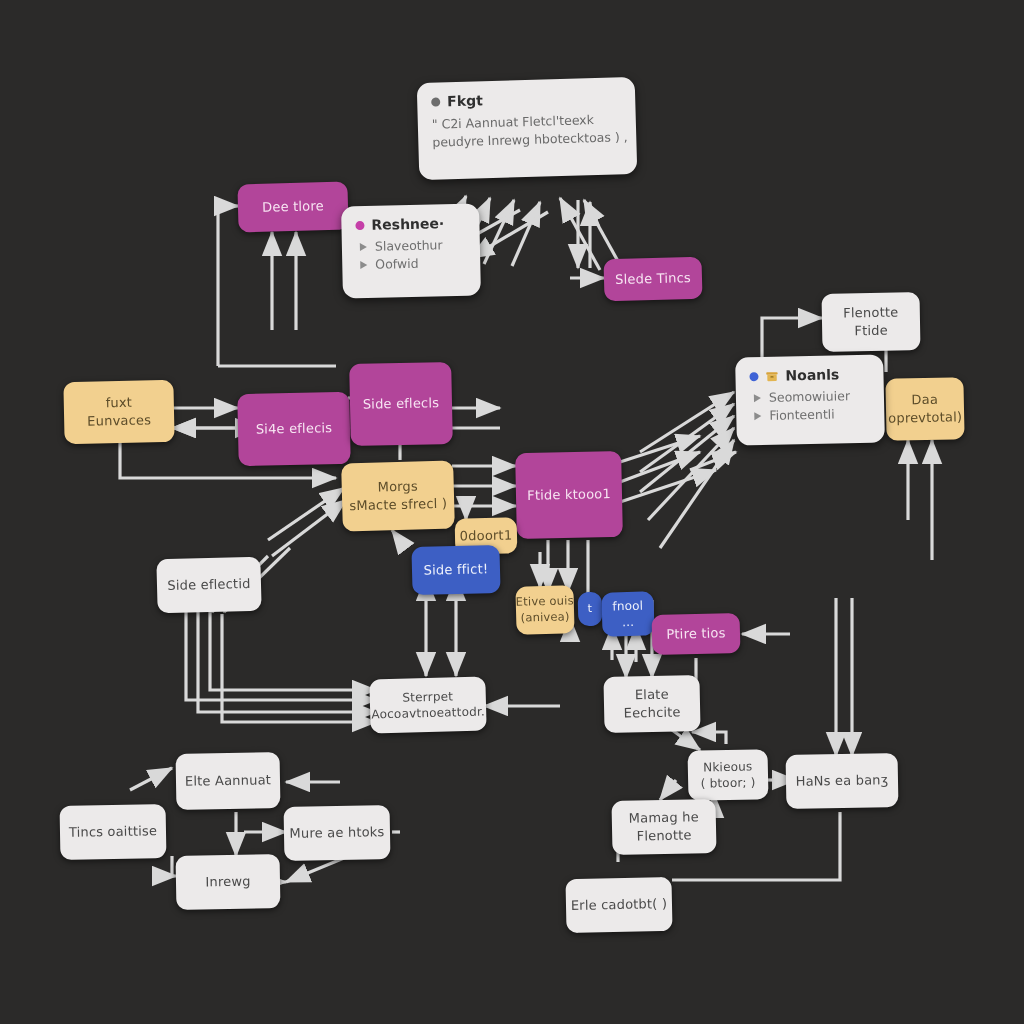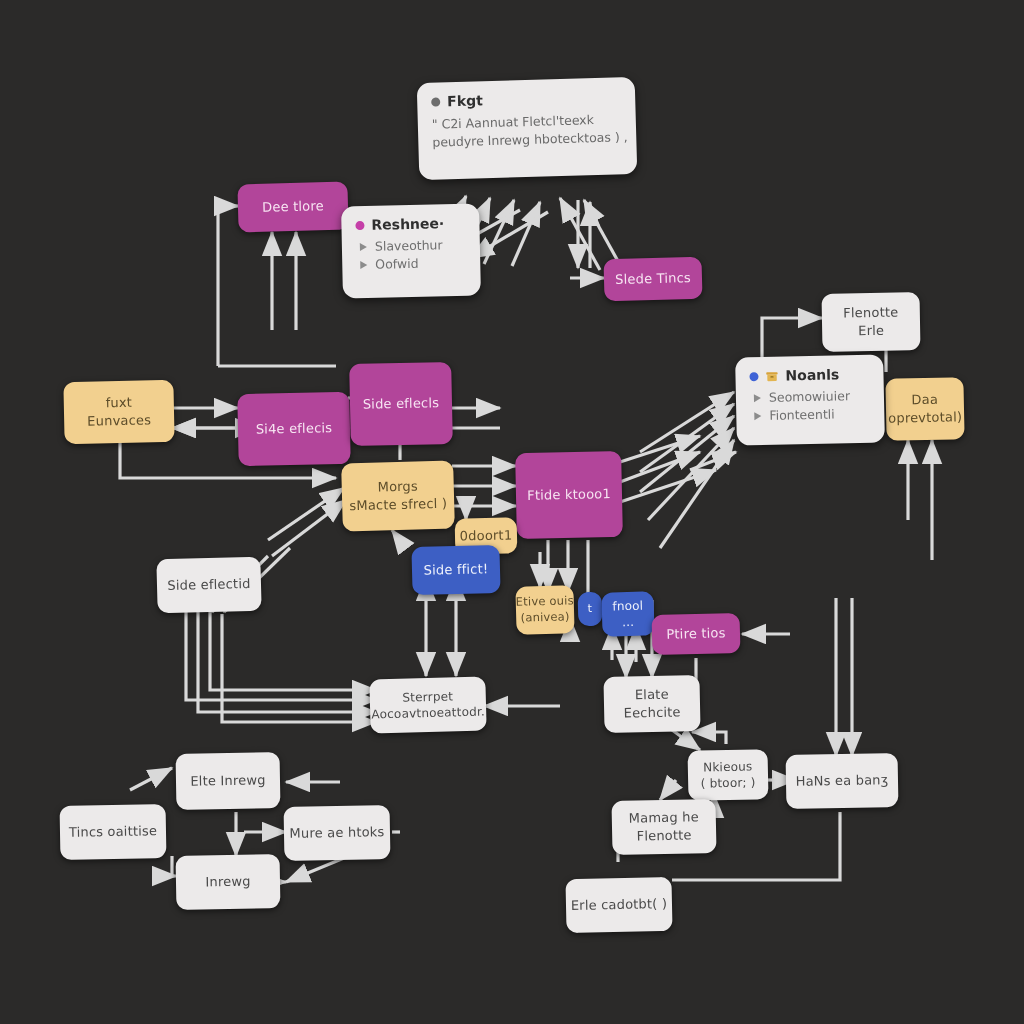--- a/index.html
+++ b/index.html
@@ -255,21 +255,21 @@
   <div class="node n-magenta" style="left:238px;top:183px;width:110px;height:48px;transform:rotate(-1.5deg);">
     <span class="ln">Dee tlore</span>
   </div>
 
   <div class="node n-magenta" style="left:604px;top:258px;width:98px;height:42px;transform:rotate(-1.5deg);">
     <span class="ln">Slede Tincs</span>
   </div>
 
   <div class="node n-gray" style="left:822px;top:293px;width:98px;height:58px;transform:rotate(-1deg);">
     <span class="ln">Flenotte</span>
-    <span class="ln">Erle</span>
+    <span class="ln">Ftide</span>
   </div>
 
   <div class="node n-yellow" style="left:64px;top:381px;width:110px;height:62px;transform:rotate(-1.2deg);">
     <span class="ln">fuxt</span>
     <span class="ln">Eunvaces</span>
   </div>
 
   <div class="node n-magenta" style="left:238px;top:393px;width:112px;height:72px;transform:rotate(-1.2deg);">
     <span class="ln">Si4e eflecis</span>
   </div>
@@ -344,21 +344,21 @@
   <div class="node n-gray" style="left:612px;top:800px;width:104px;height:54px;transform:rotate(-1.2deg);">
     <span class="ln">Mamag he</span>
     <span class="ln">Flenotte</span>
   </div>
 
   <div class="node n-gray" style="left:566px;top:878px;width:106px;height:54px;transform:rotate(-1.2deg);">
     <span class="ln">Erle cadotbt( )</span>
   </div>
 
   <div class="node n-gray" style="left:176px;top:753px;width:104px;height:56px;transform:rotate(-1deg);">
-    <span class="ln">Elte Inrewg</span>
+    <span class="ln">Elte Aannuat</span>
   </div>
 
   <div class="node n-gray" style="left:60px;top:805px;width:106px;height:54px;transform:rotate(-1deg);">
     <span class="ln">Tincs oaittise</span>
   </div>
 
   <div class="node n-gray" style="left:284px;top:806px;width:106px;height:54px;transform:rotate(-1deg);">
     <span class="ln">Mure ae htoks</span>
   </div>
 

